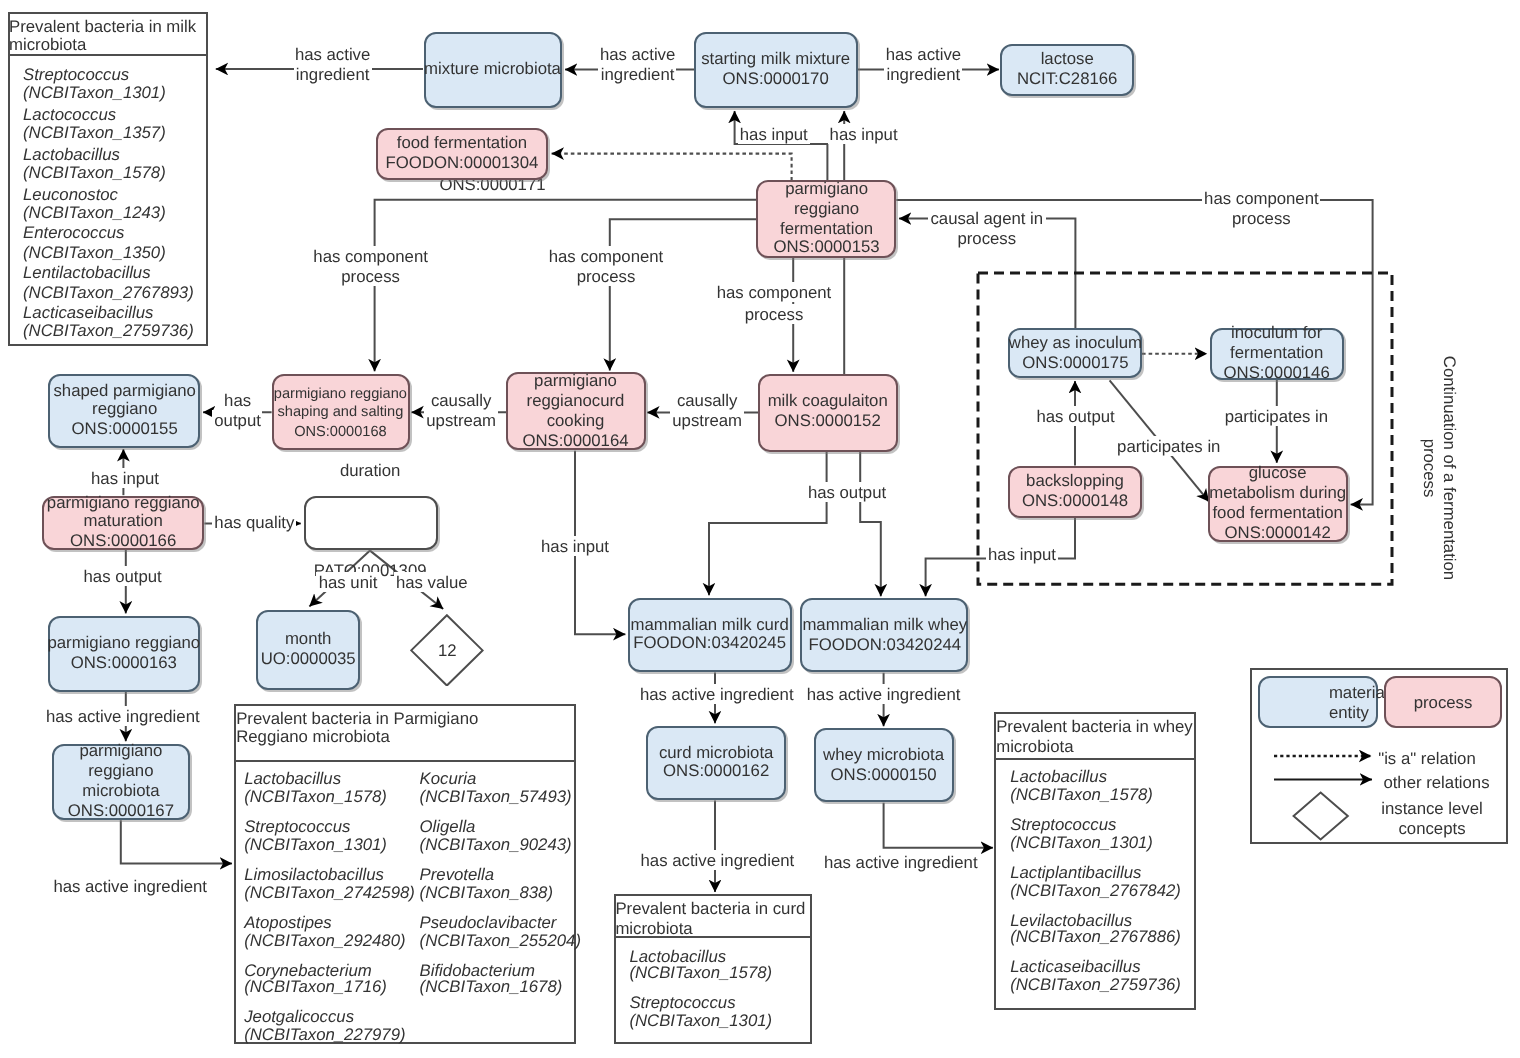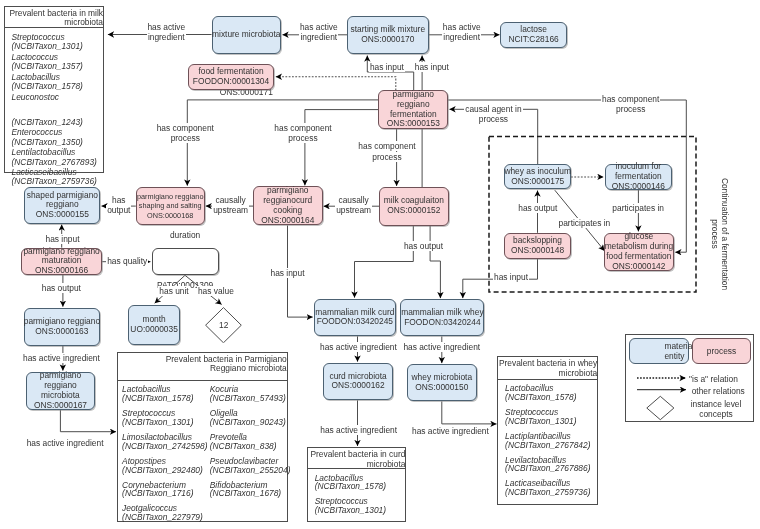--- a/index.html
+++ b/index.html
@@ -12,21 +12,21 @@
         display:flex;flex-direction:column;align-items:center;justify-content:center;
         text-align:center;font-size:8.4px;line-height:9.8px;color:#333333;
         border-radius:6px;background:#dae8f5;box-shadow:1px 1px 0 rgba(120,120,120,0.45);}
   .node>div{white-space:nowrap;}
   .node.process{background:#f9d5d8;border-color:#6e5157;}
   .node.plain{background:#ffffff;border-color:#4d4d4d;gap:40px;}
   .node.sm{font-size:7.3px;line-height:9.4px;}
   .tbl{position:absolute;box-sizing:border-box;border:1px solid #4d4d4d;background:#fff;}
   .tbl .hd{box-sizing:border-box;text-align:center;font-size:8.4px;line-height:9.1px;padding-top:2.4px;
            color:#333;border-bottom:1px solid #4d4d4d;display:flex;flex-direction:column;
-           align-items:flex-end;justify-content:flex-start;}
+           align-items:flex-start;justify-content:flex-start;}
   .tbl .bd{display:flex;flex-direction:row;padding:4.6px 0 0 3px;}
   .tbl.padl .bd{padding-left:0;}
   .tbl.two .col:first-child{width:83.7px;flex:none;}
   .tbl .col{display:flex;flex-direction:column;padding:0;margin-left:4px;}
   .sp{font-style:italic;font-size:8.4px;line-height:9.35px;color:#333;
       white-space:nowrap;}
   [data-name="species-entry"]{margin-bottom:1.2px;}
   .tbl.gap [data-name="species-entry"]{margin-bottom:6.3px;}
   .tbl.gap .sp{line-height:8.75px;}
   .lbl{position:absolute;font-size:8.4px;line-height:10.2px;color:#333;
@@ -209,21 +209,21 @@
           </div>
           <div data-name="species-entry">
             <div class="sp" data-name="species-line" style="margin-bottom:0">Lactococcus</div>
             <div class="sp" data-name="species-line" style="margin-bottom:0">(NCBITaxon_1357)</div>
           </div>
           <div data-name="species-entry">
             <div class="sp" data-name="species-line" style="margin-bottom:0">Lactobacillus</div>
             <div class="sp" data-name="species-line" style="margin-bottom:0">(NCBITaxon_1578)</div>
           </div>
           <div data-name="species-entry">
-            <div class="sp" data-name="species-line" style="margin-bottom:16px">Leuconostoc</div>
+            <div class="sp" data-name="species-line" style="margin-bottom:0">Leuconostoc</div>
             <div class="sp" data-name="species-line" style="margin-bottom:0">(NCBITaxon_1243)</div>
           </div>
           <div data-name="species-entry">
             <div class="sp" data-name="species-line" style="margin-bottom:0">Enterococcus</div>
             <div class="sp" data-name="species-line" style="margin-bottom:0">(NCBITaxon_1350)</div>
           </div>
           <div data-name="species-entry">
             <div class="sp" data-name="species-line" style="margin-bottom:0">Lentilactobacillus</div>
             <div class="sp" data-name="species-line" style="margin-bottom:0">(NCBITaxon_2767893)</div>
           </div>

